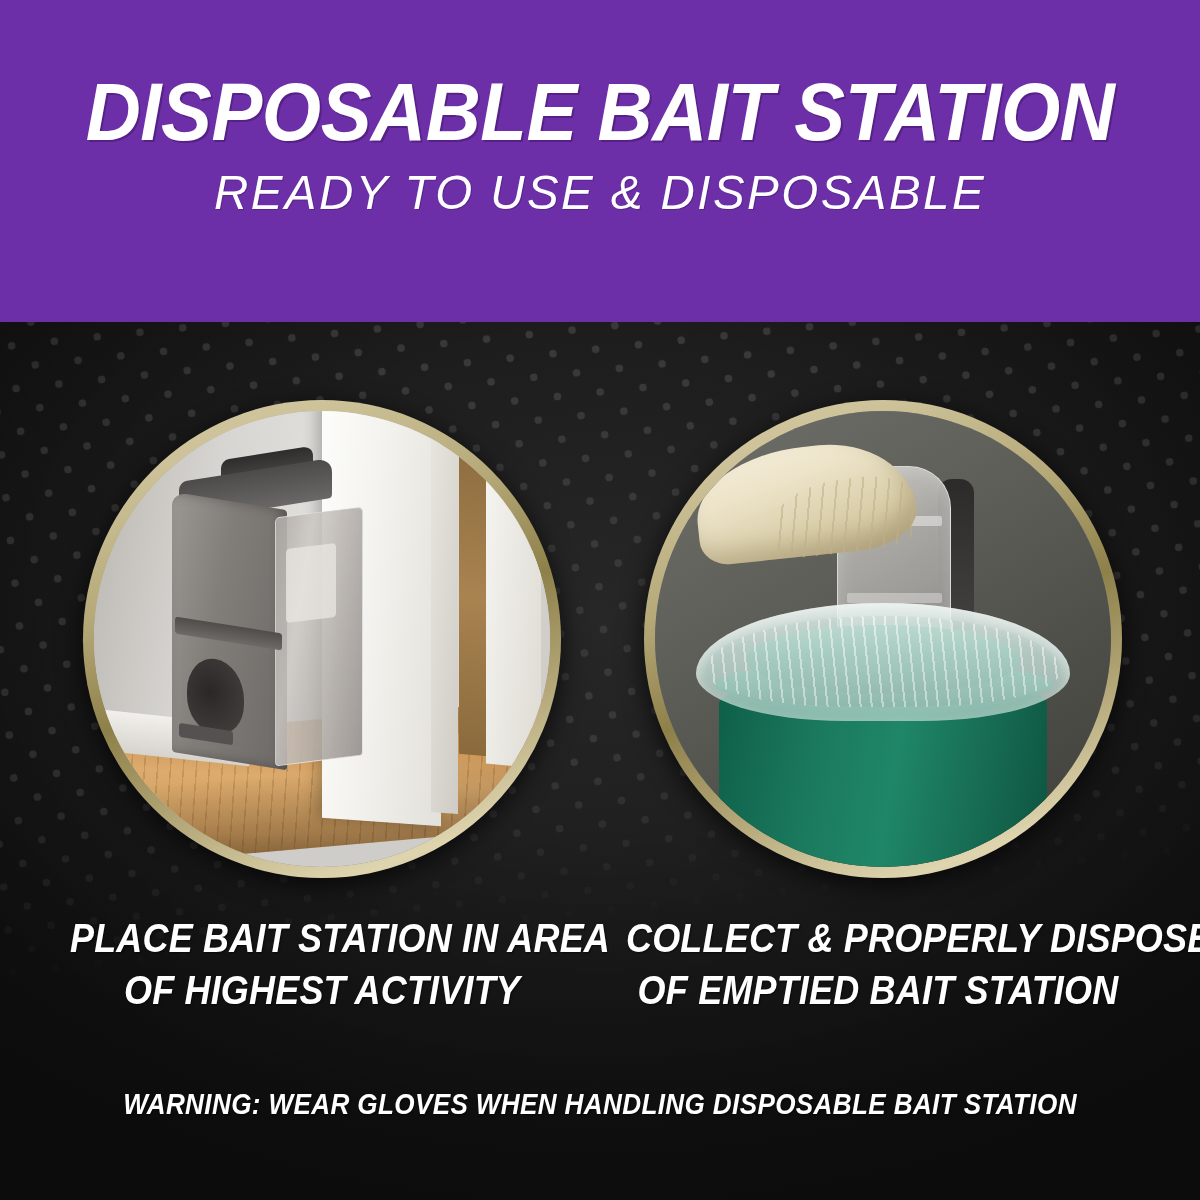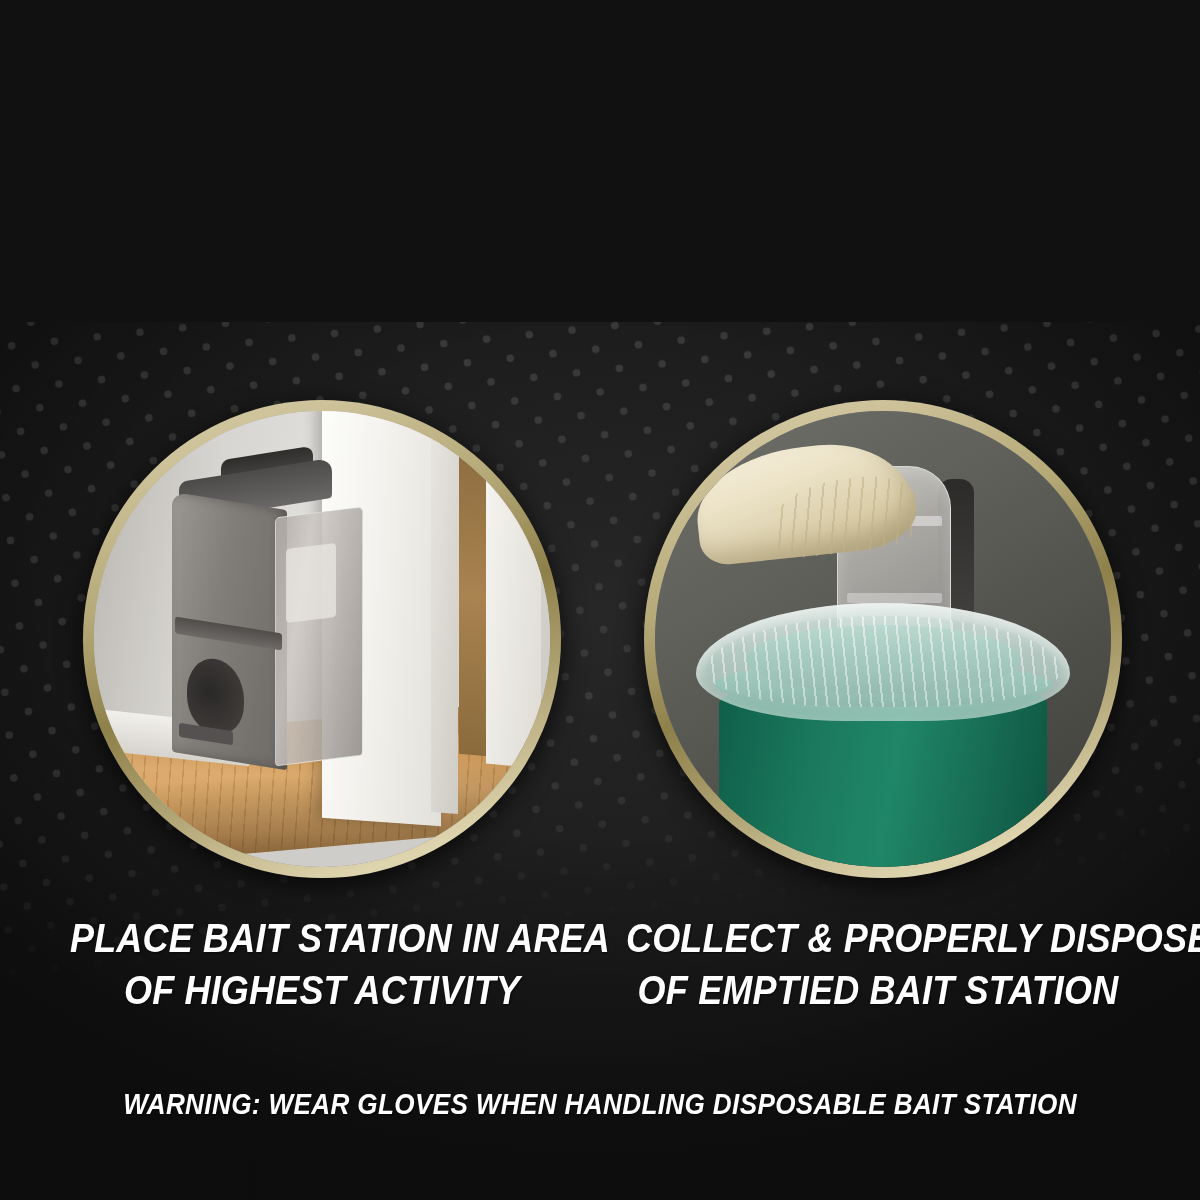--- a/index.html
+++ b/index.html
@@ -323,20 +323,24 @@
     transform-origin:center top;
     white-space:nowrap;
     text-shadow:1px 1px 2px rgba(0,0,0,0.65);
   }
 </style>
 </head>
 <body>
 
 <div id="page">
 
+  <div class="header">
+    <div class="title">DISPOSABLE BAIT STATION</div>
+    <div class="subtitle">READY TO USE &amp; DISPOSABLE</div>
+  </div>
 
   <div class="body-area">
     <div class="dots"></div>
     <div class="body-vignette"></div>
   </div>
 
   <div class="photo-circle" id="circle-left">
     <div class="photo-inner">
       <div class="scene-left">
         <div class="l-wall"></div>

